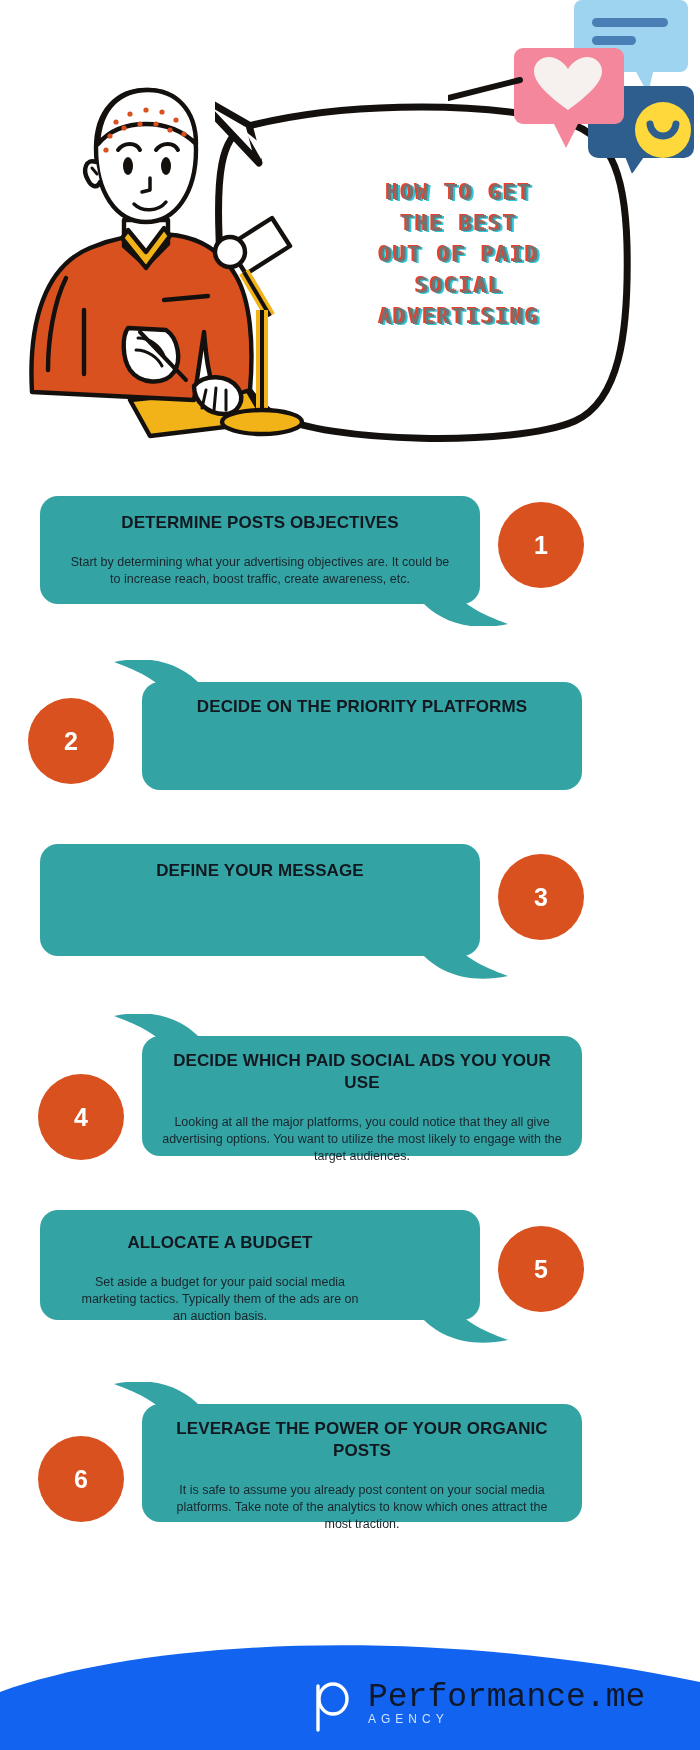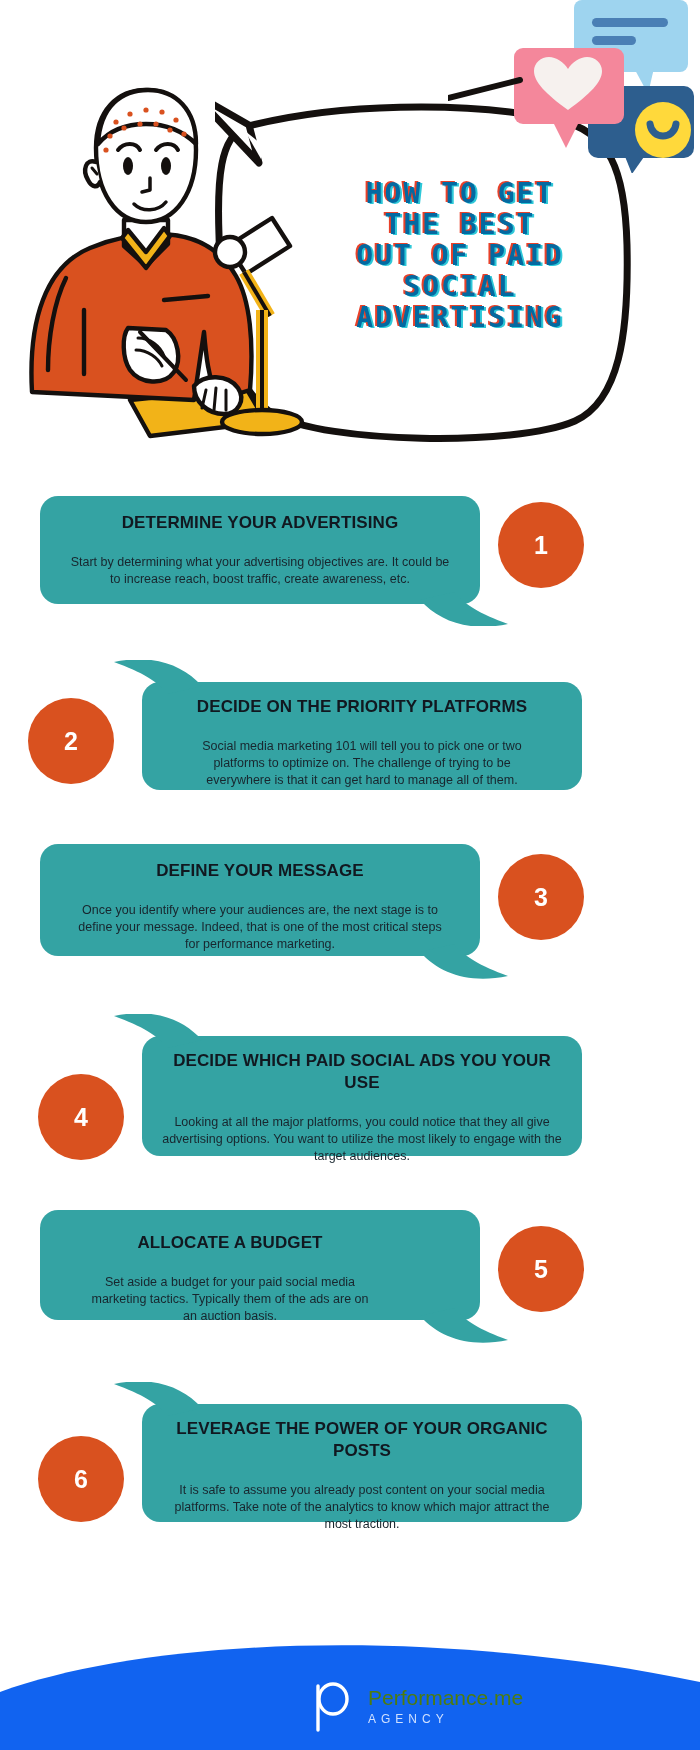--- a/index.html
+++ b/index.html
@@ -39,24 +39,24 @@
     left: 215px; top: 85px;
     width: 420px; height: 370px;
   }
   .hero-title {
     position: absolute;
     left: 300px; top: 178px;
     width: 320px;
     text-align: center;
     font-family: "DejaVu Sans Mono", monospace;
     font-weight: bold;
-    font-size: 28px;
+    font-size: 21px;
     line-height: 31px;
     letter-spacing: 2px;
-    color: #0369a1;
+    color: #737373;
     text-shadow:
       -2px -1px 0 #e8412a,
        2px  1px 0 #2ec8d8;
     text-transform: uppercase;
     white-space: pre-line;
   }
 
   
   .steps {
     position: absolute;
@@ -112,23 +112,23 @@
   }
   .footer-logo-wrap {
     position: absolute;
     left: 310px; top: 38px;
     display: flex;
     align-items: center;
     gap: 14px;
   }
   .footer-mark { width: 44px; height: 54px; }
   .footer-name {
-    font-family: Liberation Sans, sans-serif;
-    font-size: 21px;
-    color: #4d7c0f;
+    font-family: Liberation Mono, monospace;
+    font-size: 33px;
+    color: #0f172a;
     line-height: 28px;
   }
   .footer-sub {
     font-family: "Liberation Sans", sans-serif;
     font-size: 12px;
     letter-spacing: 5px;
     color: #cfe0ff;
     line-height: 14px;
   }
 </style>
@@ -271,50 +271,48 @@
   </div>
 
   <div class="steps">
 
     <div class="step" style="height:170px;">
       <svg style="position:absolute;left:40px;top:16px;" width="470" height="130" viewBox="0 0 470 130">
         <rect x="0" y="0" width="440" height="108" rx="18" fill="#34a3a3"></rect>
         <path d="M 380 104 C 400 126, 430 136, 468 128 C 440 118, 424 108, 414 96 Z" fill="#34a3a3"></path>
       </svg>
       <div class="bubble" style="left:40px; top:16px; width:440px; background:transparent; padding:16px 24px;">
-        <div class="bubble-title">DETERMINE YOUR ADVERTISING</div>
+        <div class="bubble-title">DETERMINE POSTS OBJECTIVES</div>
         <div class="bubble-body">Start by determining what your advertising objectives are. It could be to increase reach, boost traffic, create awareness, etc.</div>
       </div>
       <div class="badge" style="left:498px; top:22px;">
         <span>1</span>
       </div>
     </div>
 
     <div class="step" style="height:178px;">
       <svg style="position:absolute;left:112px;top:10px;" width="470" height="130" viewBox="0 0 470 130">
         <rect x="30" y="22" width="440" height="108" rx="18" fill="#34a3a3"></rect>
         <path d="M 90 26 C 70 4, 40 -6, 2 2 C 30 12, 46 22, 56 34 Z" fill="#34a3a3"></path>
       </svg>
       <div class="bubble" style="left:142px; top:32px; width:440px; background:transparent; padding:14px 40px;">
         <div class="bubble-title">DECIDE ON THE PRIORITY PLATFORMS</div>
-        <div class="bubble-body">Social media marketing 101 will tell you to pick one or two platforms to optimize on. The challenge of trying to be everywhere is that it can get hard to manage all of them.</div>
       </div>
       <div class="badge" style="left:28px; top:48px;">
         <span>2</span>
       </div>
     </div>
 
     <div class="step" style="height:178px;">
       <svg style="position:absolute;left:40px;top:16px;" width="470" height="140" viewBox="0 0 470 140">
         <rect x="0" y="0" width="440" height="112" rx="18" fill="#34a3a3"></rect>
         <path d="M 380 108 C 400 130, 430 140, 468 132 C 440 122, 424 112, 414 100 Z" fill="#34a3a3"></path>
       </svg>
       <div class="bubble" style="left:40px; top:16px; width:440px; background:transparent; padding:16px 33px;">
         <div class="bubble-title">DEFINE YOUR MESSAGE</div>
-        <div class="bubble-body">Once you identify where your audiences are, the next stage is to define your message. Indeed, that is one of the most critical steps for performance marketing.</div>
       </div>
       <div class="badge" style="left:498px; top:26px;">
         <span>3</span>
       </div>
     </div>
 
     <div class="step" style="height:188px;">
       <svg style="position:absolute;left:112px;top:8px;" width="470" height="142" viewBox="0 0 470 142">
         <rect x="30" y="22" width="440" height="120" rx="18" fill="#34a3a3"></rect>
         <path d="M 90 26 C 70 4, 40 -6, 2 2 C 30 12, 46 22, 56 34 Z" fill="#34a3a3"></path>
@@ -326,37 +324,37 @@
       <div class="badge" style="left:38px; top:68px;">
         <span>4</span>
       </div>
     </div>
 
     <div class="step" style="height:180px;">
       <svg style="position:absolute;left:40px;top:16px;" width="470" height="140" viewBox="0 0 470 140">
         <rect x="0" y="0" width="440" height="110" rx="18" fill="#34a3a3"></rect>
         <path d="M 380 106 C 400 128, 430 138, 468 130 C 440 120, 424 110, 414 98 Z" fill="#34a3a3"></path>
       </svg>
-      <div class="bubble" style="left:56px; top:16px; width:348px; background:transparent; padding:22px 30px;">
+      <div class="bubble" style="left:46px; top:16px; width:348px; background:transparent; padding:22px 30px;">
         <div class="bubble-title">ALLOCATE A BUDGET</div>
         <div class="bubble-body">Set aside a budget for your paid social media marketing tactics. Typically them of the ads are on an auction basis.</div>
       </div>
       <div class="badge" style="left:498px; top:32px;">
         <span>5</span>
       </div>
     </div>
 
     <div class="step" style="height:180px;">
       <svg style="position:absolute;left:112px;top:8px;" width="470" height="140" viewBox="0 0 470 140">
         <rect x="30" y="22" width="440" height="118" rx="18" fill="#34a3a3"></rect>
         <path d="M 90 26 C 70 4, 40 -6, 2 2 C 30 12, 46 22, 56 34 Z" fill="#34a3a3"></path>
       </svg>
       <div class="bubble" style="left:142px; top:30px; width:440px; background:transparent; padding:14px 20px;">
         <div class="bubble-title">LEVERAGE THE POWER OF YOUR ORGANIC POSTS</div>
-        <div class="bubble-body">It is safe to assume you already post content on your social media platforms. Take note of the analytics to know which major attract the most traction.</div>
+        <div class="bubble-body">It is safe to assume you already post content on your social media platforms. Take note of the analytics to know which ones attract the most traction.</div>
       </div>
       <div class="badge" style="left:38px; top:62px;">
         <span>6</span>
       </div>
     </div>
 
   </div>
 
   <div class="footer">
     <svg style="position:absolute;left:0;top:0;" width="700" height="110" viewBox="0 0 700 110">

